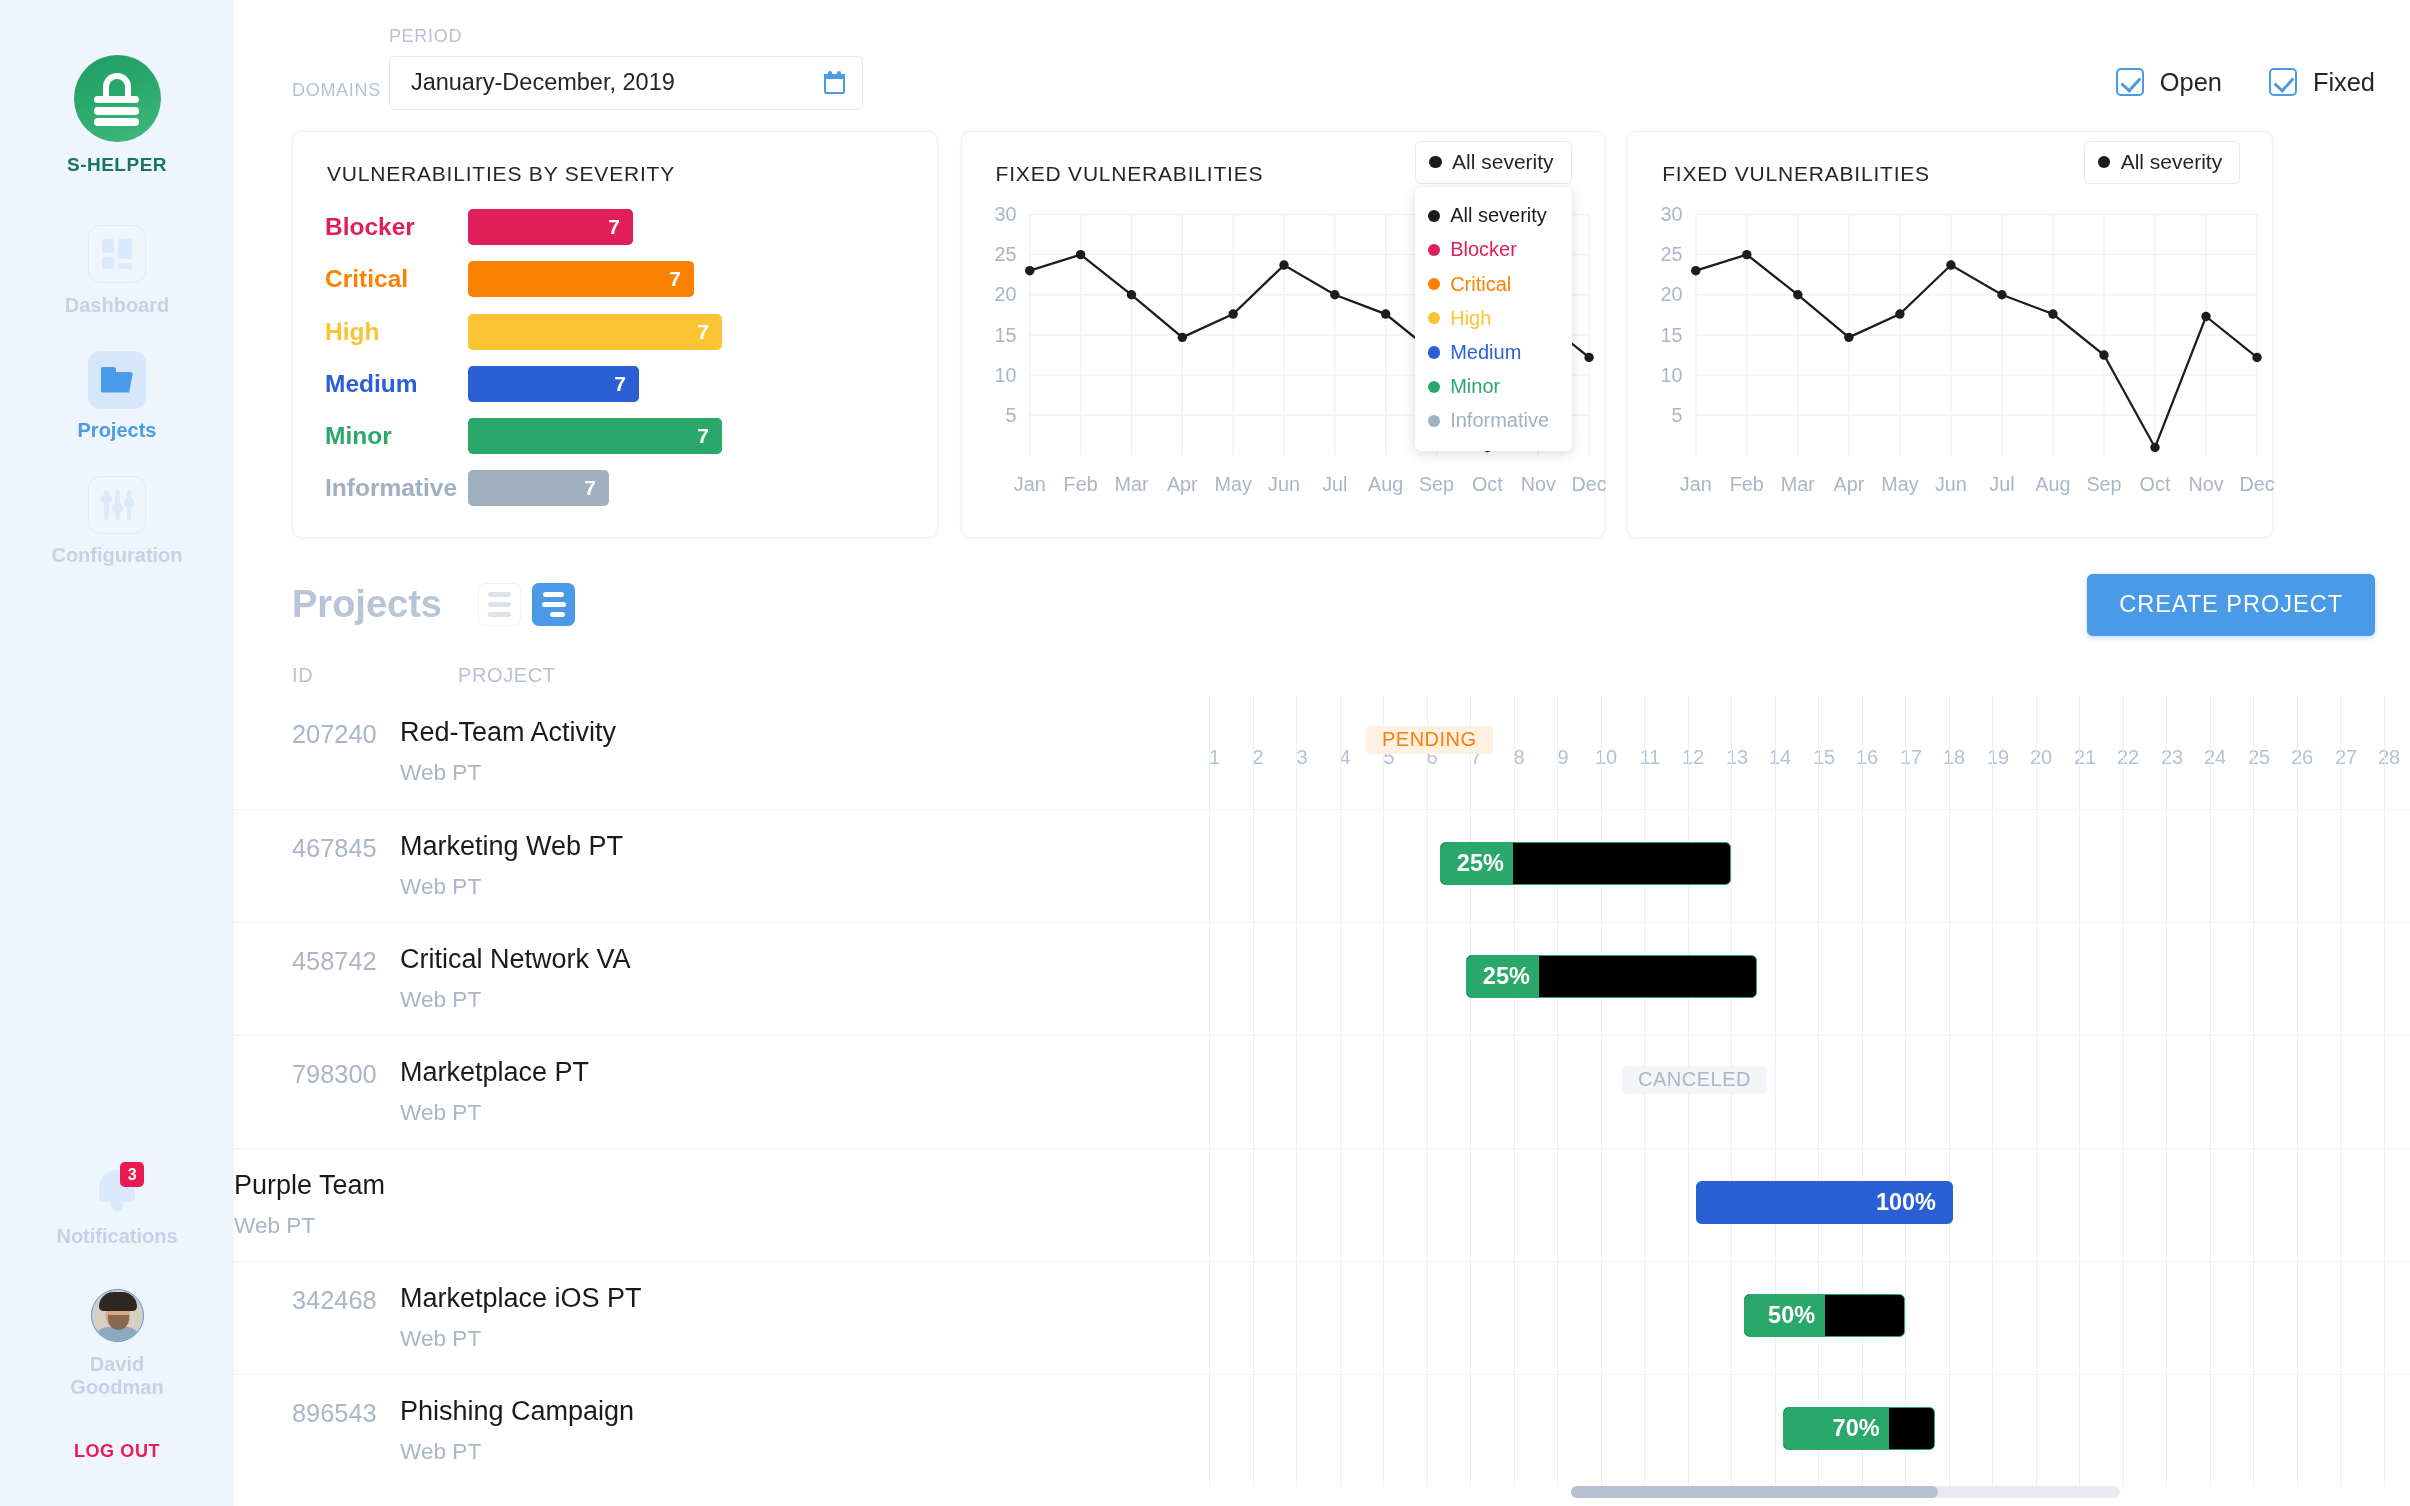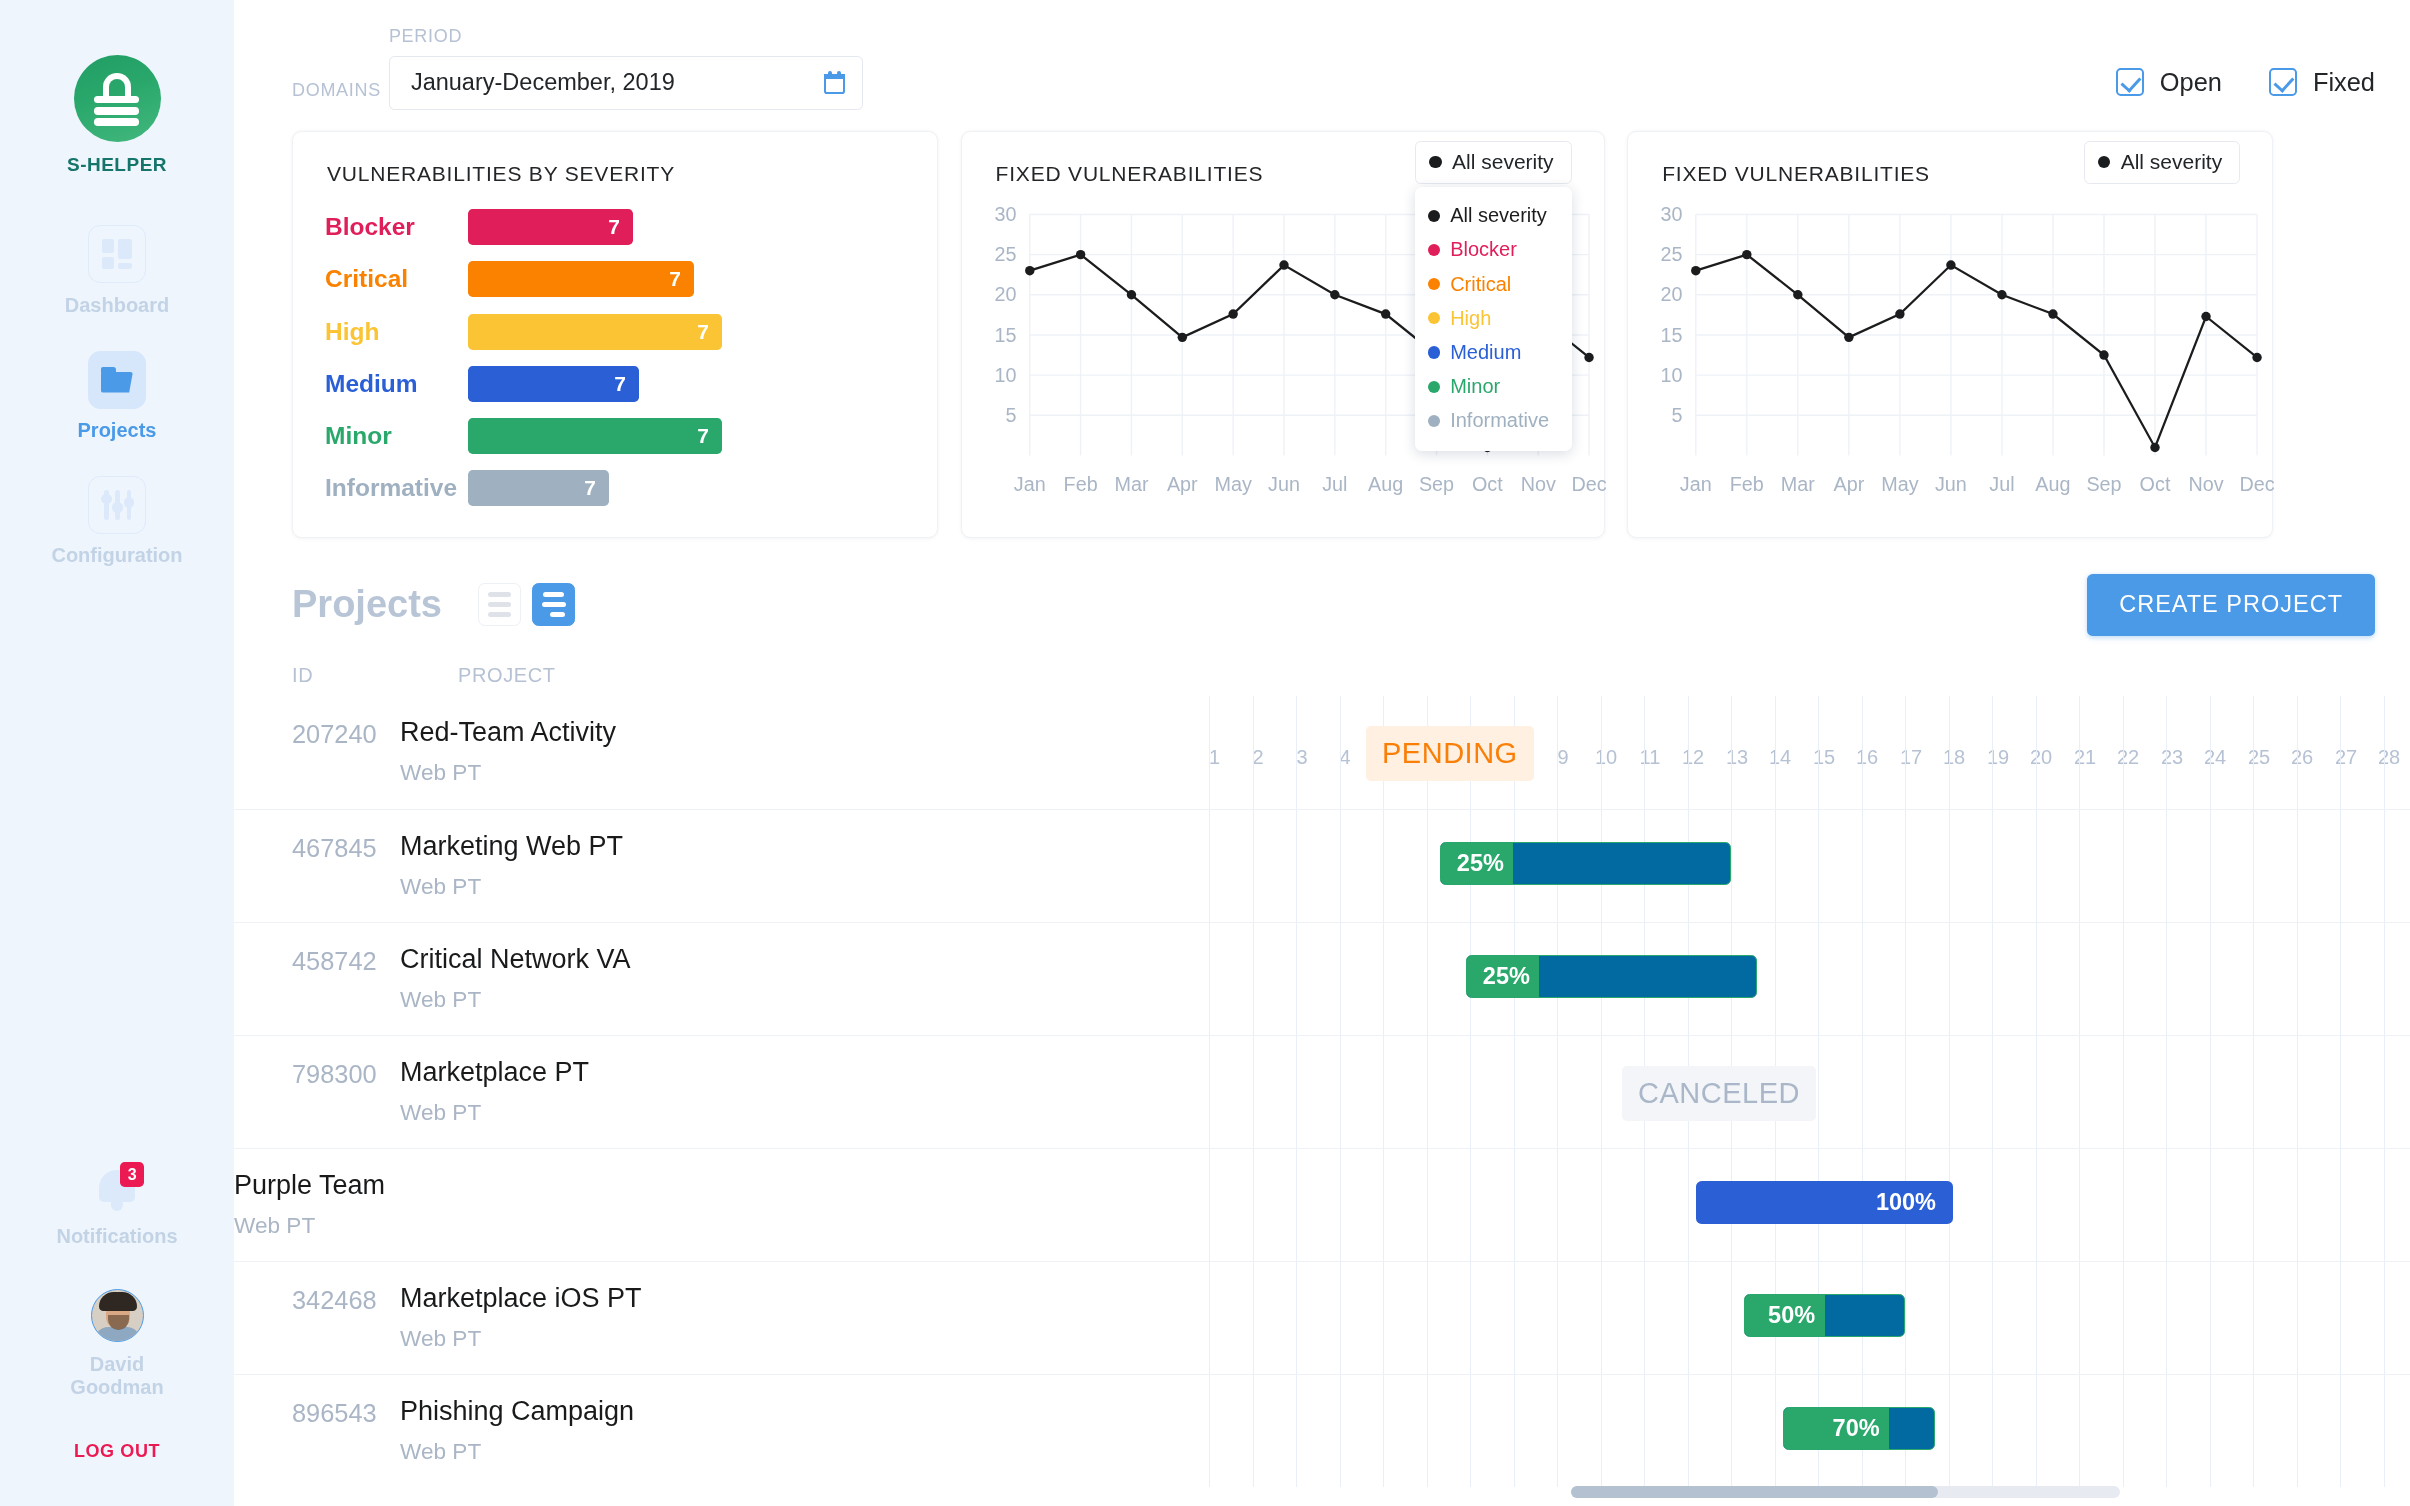--- a/index.html
+++ b/index.html
@@ -266,28 +266,28 @@
 
   .bar-layer { position:absolute; left:975px; top:0; right:0; height:100%; }
   .gbar {
     position:absolute; height:43px; border-radius:5.6px; overflow:hidden;
     display:flex; align-items:center; cursor:pointer;
   }
   .gbar .fill {
     height:100%; display:flex; align-items:center; justify-content:flex-end;
     color:#fff; font-size:23.5px; font-weight:bold; padding-right:9.4px;
   }
-  .gbar.green { border:1.4px solid #2aa86c; background:#0369a1;align-items:center; }
+  .gbar.green { border:1.4px solid #2aa86c; background:#000000;align-items:center; }
   .gbar.green .fill { background:#2aa86c; }
   .gbar.blue { background:#2a5fd6; }
   .gbar.blue .fill { background:#2a5fd6; padding-right:17px; }
   .gchip {
-    position:absolute; height:55px; border-radius:4.7px;
+    position:absolute; height:28px; border-radius:4.7px;
     display:flex; align-items:center; justify-content:center;
-    padding:0 16px; font-size:29px; letter-spacing:0.5px;
+    padding:0 16px; font-size:20px; letter-spacing:0.5px;
   }
   .gchip.pending { background:#fff0e2; color:#f97f08; }
   .gchip.canceled { background:#f3f5f8; color:#a9b7c8; }
 
   .hscroll {
     position:absolute; left:1337px; top:1486px; width:549px; height:12.2px;
     background:#e7ebf1; border-radius:6.6px;
   }
   .hscroll .thumb {
     position:absolute; left:0; top:0; width:367px; height:12.2px;

